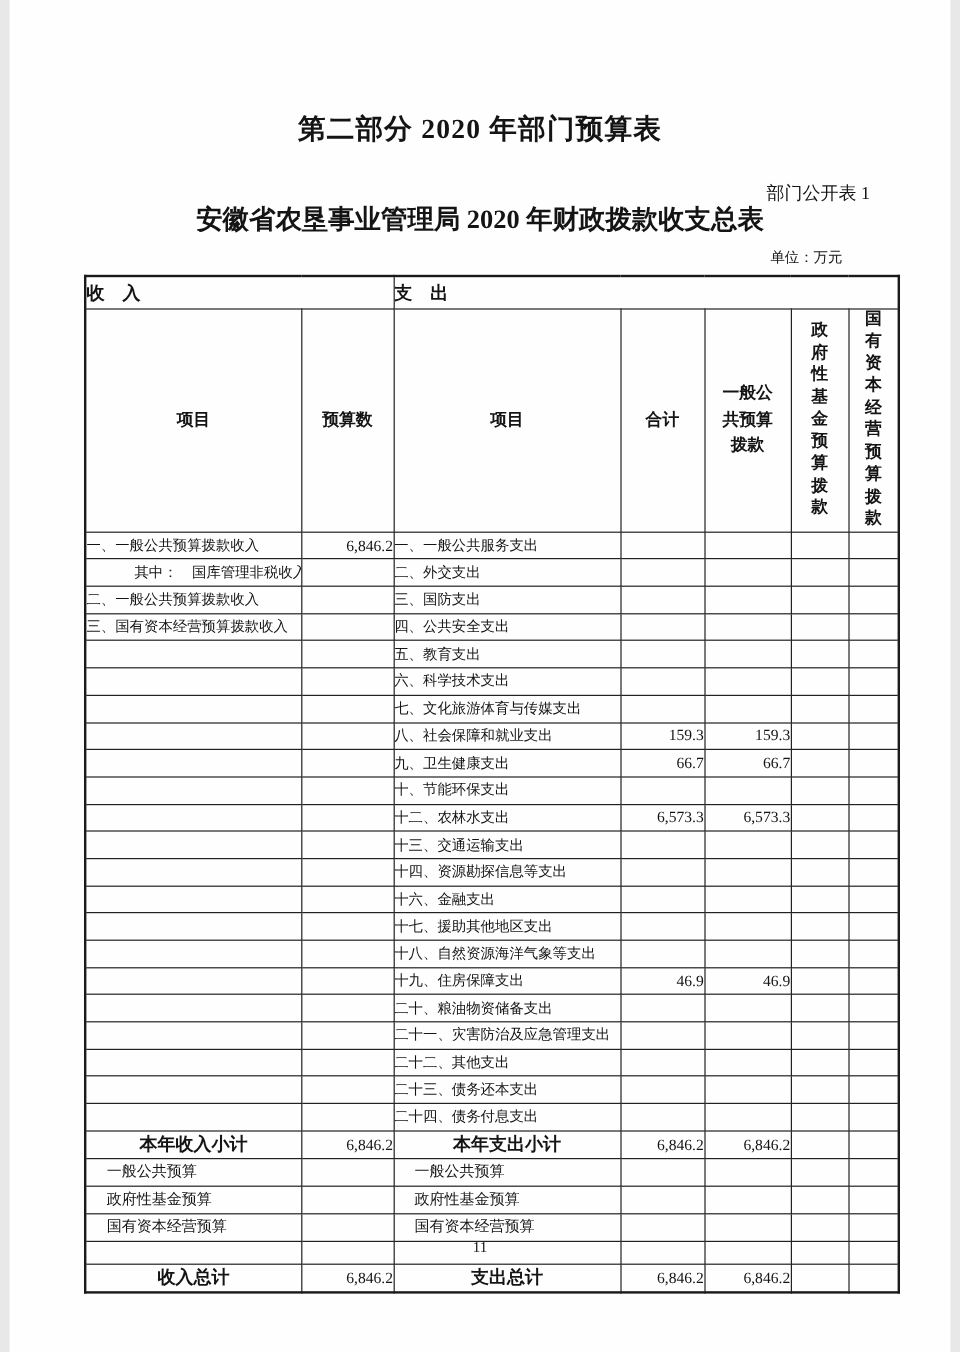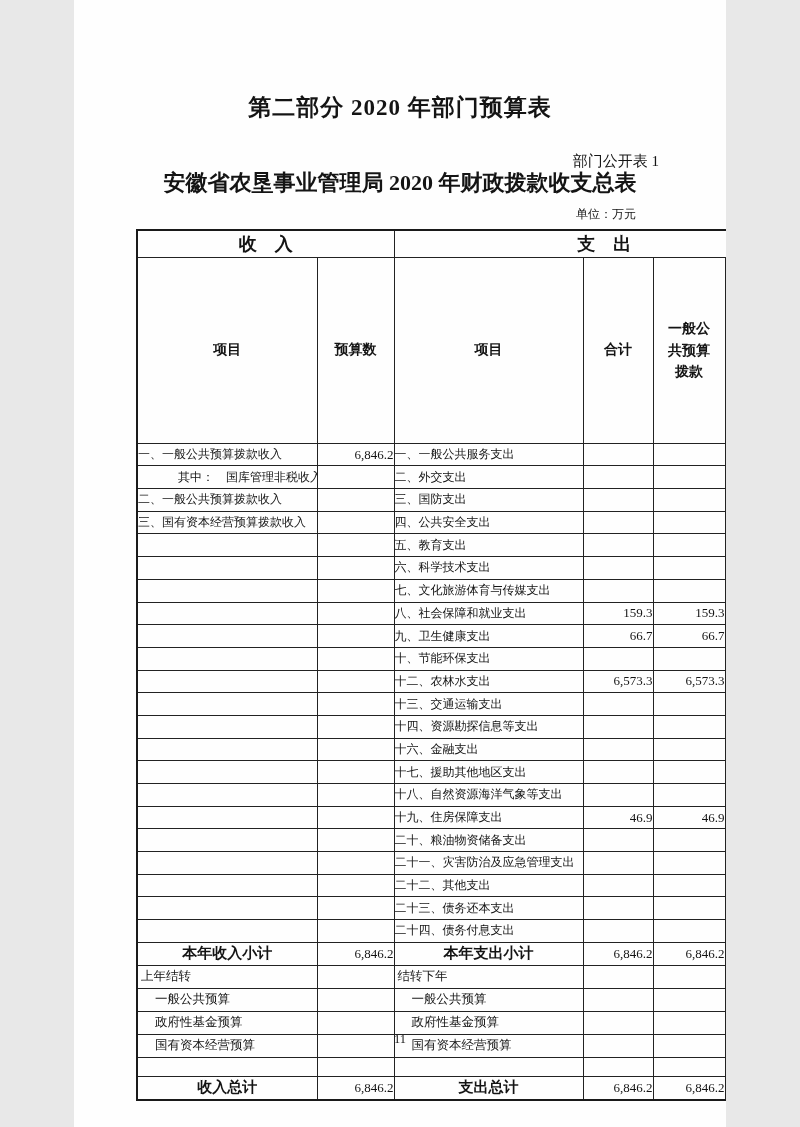--- a/index.html
+++ b/index.html
@@ -2,21 +2,21 @@
 <html><head>
 <meta charset="utf-8">
 <style>
   html, body {
     margin: 0;
     padding: 0;
     background: #e8e8e8;
   }
   .page {
     position: relative;
-    width: 652px;
+    width: 784px;
     height: 1127px;
     margin: 0 auto;
     background: #fefefe;
     font-family: "Liberation Serif", "DejaVu Serif", serif;
     color: #141414;
     overflow: hidden;
   }
   .section-title {
     position: absolute;
     top: 92px;
@@ -60,23 +60,23 @@
   table.budget th, table.budget td {
     border: 1px solid #222;
     font-weight: normal;
     padding: 0;
     overflow: hidden;
     white-space: nowrap;
   }
   
   tr.h1 th {
     height: 26px;
-    font-size: 18px;
+    font-size: 15px;
     font-weight: bold;
-    text-align: center;
+    text-align: left;
   }
   
   tr.h2 th {
     height: 95px;
     font-size: 14px;
     font-weight: bold;
     text-align: center;
     vertical-align: middle;
     white-space: normal;
   }
@@ -356,29 +356,20 @@
         </tr>
         <tr class="sumline">
           <td class="item">本年收入小计</td>
           <td class="num">6,846.2</td>
           <td class="item">本年支出小计</td>
           <td class="num">6,846.2</td>
           <td class="num">6,846.2</td>
           <td class="num"></td>
           <td class="num"></td>
         </tr>
-        <tr class="carry">
-          <td class="item">上年结转</td>
-          <td class="num"></td>
-          <td class="item">结转下年</td>
-          <td class="num"></td>
-          <td class="num"></td>
-          <td class="num"></td>
-          <td class="num"></td>
-        </tr>
         <tr class="subrow">
           <td class="item">一般公共预算</td>
           <td class="num"></td>
           <td class="item">一般公共预算</td>
           <td class="num"></td>
           <td class="num"></td>
           <td class="num"></td>
           <td class="num"></td>
         </tr>
         <tr class="subrow">

